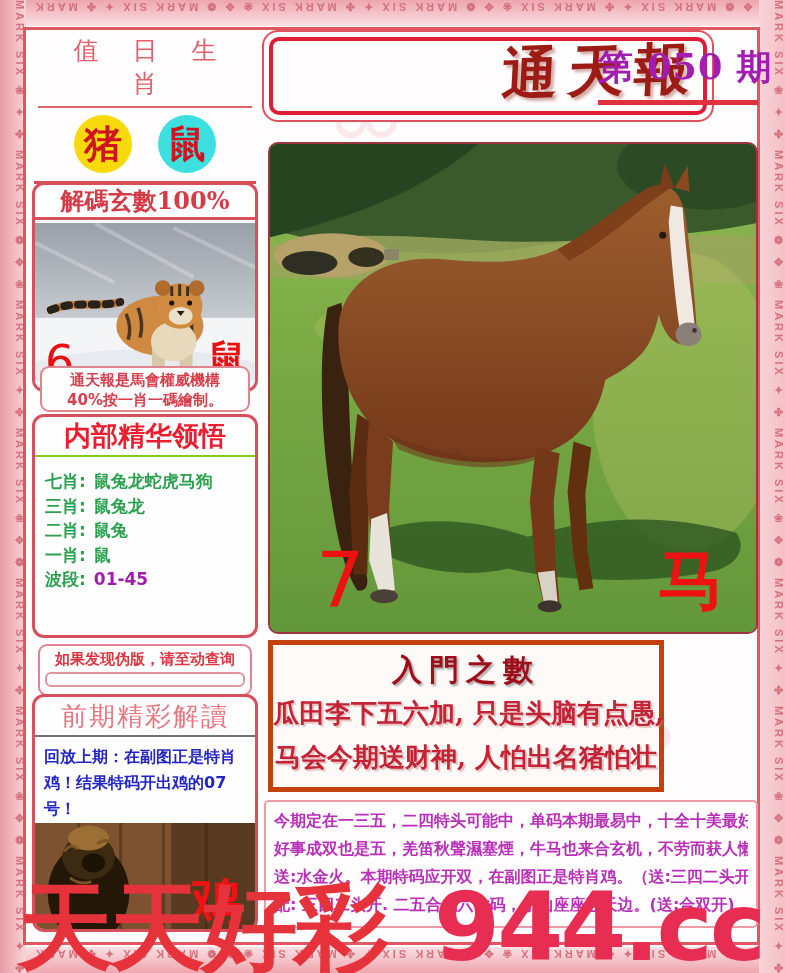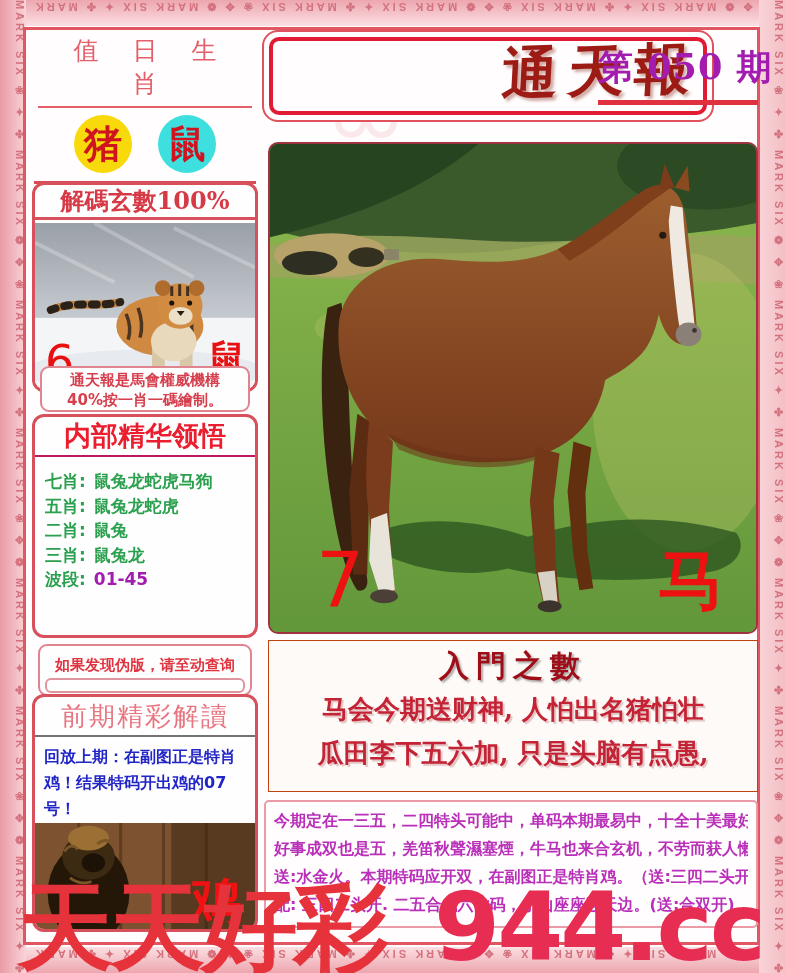--- a/index.html
+++ b/index.html
@@ -53,27 +53,27 @@
                 font-family:"DejaVu Sans", sans-serif; z-index:3; }
   .decode-zo  { position:absolute; right:8px; bottom:4px; font-size:38px; font-weight:bold;
                 color:#e81010; z-index:3; }
   
   .note { left:40px; top:366px; width:210px; height:46px; text-align:center;
           color:#d6404e; font-weight:bold; font-size:15px; line-height:20px; padding-top:2px;}
   
   .essence { left:32px; top:414px; width:226px; height:224px; }
   .essence-head { height:40px; display:flex; align-items:center; justify-content:center;
                   font-family:Liberation Sans, sans-serif; font-weight:bold; font-size:27px;
-                  color:#ea1e2e; border-bottom:2px solid #be185d; white-space:nowrap; }
+                  color:#ea1e2e; border-bottom:2px solid #84cc16; white-space:nowrap; }
   .essence-rows { padding:12px 10px 0 10px; }
   .erow { font-weight:bold; font-size:17px; line-height:24.5px; color:#2ba04f; white-space:nowrap; }
   .erow .lab { margin-right:8px; }
   .erow .val-dark { color:#a21caf; }
   
-  .warn { left:38px; top:644px; width:214px; height:52px; padding:10px 5px; }
+  .warn { left:38px; top:644px; width:214px; height:52px; padding:4px 5px; }
   .warn-text { color:#e03540; font-weight:bold; font-size:15px; white-space:nowrap; text-align:center;}
   .warn-inner { border:2px solid #e0949e; border-radius:6px; height:15px; margin-top:3px; background:#fff;}
   
   .review { left:32px; top:694px; width:226px; height:238px; }
   .review-head { height:40px; display:flex; align-items:center; justify-content:center;
                  font-family:"DejaVu Serif", serif; font-size:26px; color:#e87681;
                  border-bottom:2px solid #737373; letter-spacing:2px; white-space:nowrap;}
   .review-text { color:#2326c6; font-weight:bold; font-size:16px; line-height:26px;
                  padding:7px 9px 0 9px; }
   .review-scene { position:absolute; left:0; bottom:0; width:100%; height:106px; }
@@ -93,22 +93,22 @@
   .issue-line { position:absolute; left:598px; top:100px; width:160px; height:5px;
                 background:#e0313f; z-index:2; }
   
   .horse { position:absolute; left:268px; top:142px; width:490px; height:492px; z-index:2;
            border:2px solid #9e3440; border-radius:10px; overflow:hidden; background:#74a344; }
   .horse-num { position:absolute; left:46px; top:392px; font-size:76px; color:#ee1111;
                font-family:"DejaVu Sans", sans-serif; z-index:3; }
   .horse-zo  { position:absolute; left:388px; top:392px; font-size:66px; font-weight:bold;
                color:#ee1111; z-index:3; }
   
-  .entry { position:absolute; left:268px; top:640px; width:490px; height:152px; z-index:2;
-           border:1px solid #c2410c; background:#fefaf8; text-align:center; }
+  .entry { position:absolute; left:268px; top:640px; width:396px; height:152px; z-index:2;
+           border:5px solid #c2410c; background:#fefaf8; text-align:center; }
   .entry-title { margin-top:5px; font-family:"DejaVu Serif", serif; font-weight:bold;
                  font-size:30px; color:#9e0d18; letter-spacing:7px;
                  text-shadow:2px 2px 2px rgba(120,120,120,.6); }
   .entry-line { font-family:"DejaVu Serif", serif; font-weight:bold; font-size:26px;
                 color:#c42235; line-height:44px; white-space:nowrap;
                 text-shadow:2px 2px 1px rgba(190,130,130,.45); }
   
   .analysis { position:absolute; left:264px; top:800px; width:494px; height:128px; z-index:2;
               border:2px solid #eb9aa6; border-radius:5px; background:#fffdfd; padding:5px 8px; }
   .analysis div { color:#b92fb9; font-weight:bold; font-size:16px; line-height:28px;
@@ -190,23 +190,23 @@
 
   <div class="thinbox note">
     <div>通天報是馬會權威機構</div>
     <div>40%按一肖一碼繪制。</div>
   </div>
 
   <div class="rbox essence">
     <div class="essence-head">内部精华领悟</div>
     <div class="essence-rows">
       <div class="erow"><span class="lab">七肖:</span><span>鼠兔龙蛇虎马狗</span></div>
-      <div class="erow"><span class="lab">五肖:</span><span>鼠兔龙蛇虎</span></div>
+      <div class="erow"><span class="lab">三肖:</span><span>鼠兔龙</span></div>
       <div class="erow"><span class="lab">二肖:</span><span>鼠兔</span></div>
-      <div class="erow"><span class="lab">三肖:</span><span>鼠兔龙</span></div>
+      <div class="erow"><span class="lab">一肖:</span><span>鼠</span></div>
       <div class="erow"><span class="lab">波段:</span><span class="val-dark">01-45</span></div>
     </div>
   </div>
 
   <div class="thinbox warn">
     <div class="warn-text">如果发现伪版，请至动查询</div>
     <div class="warn-inner"></div>
   </div>
 
   <div class="rbox review">
@@ -276,22 +276,22 @@
       <path d="M268,306 L262,360 L268,430 L276,464 L292,464 L288,420 L286,360 L292,312 Z" fill="#743818"></path>
       <path d="M270,432 L276,462 L290,462 L287,430 Z" fill="#d8d2c6"></path>
       <ellipse cx="282" cy="466" rx="12" ry="6" fill="#3c332c"></ellipse>
     </svg>
     <div class="horse-num">7</div>
     <div class="horse-zo">马</div>
   </div>
 
   <div class="entry">
     <div class="entry-title">入門之數</div>
+    <div class="entry-line">瓜田李下五六加, 只是头脑有点愚,</div>
     <div class="entry-line">马会今期送财神, 人怕出名猪怕壮</div>
-    <div class="entry-line">瓜田李下五六加, 只是头脑有点愚,</div>
   </div>
 
   <div class="analysis">
     <div>今期定在一三五，二四特头可能中，单码本期最易中，十全十美最好找</div>
     <div>好事成双也是五，羌笛秋聲濕塞煙，牛马也来合玄机，不劳而获人懒猪</div>
     <div>送:水金火。本期特码应开双，在副图正是特肖鸡。（送:三四二头开）</div>
     <div>配: 三四二头开. 二五合成六七码，小山座座连天边。(送:合双开)</div>
   </div>
 
   <div class="footer">

